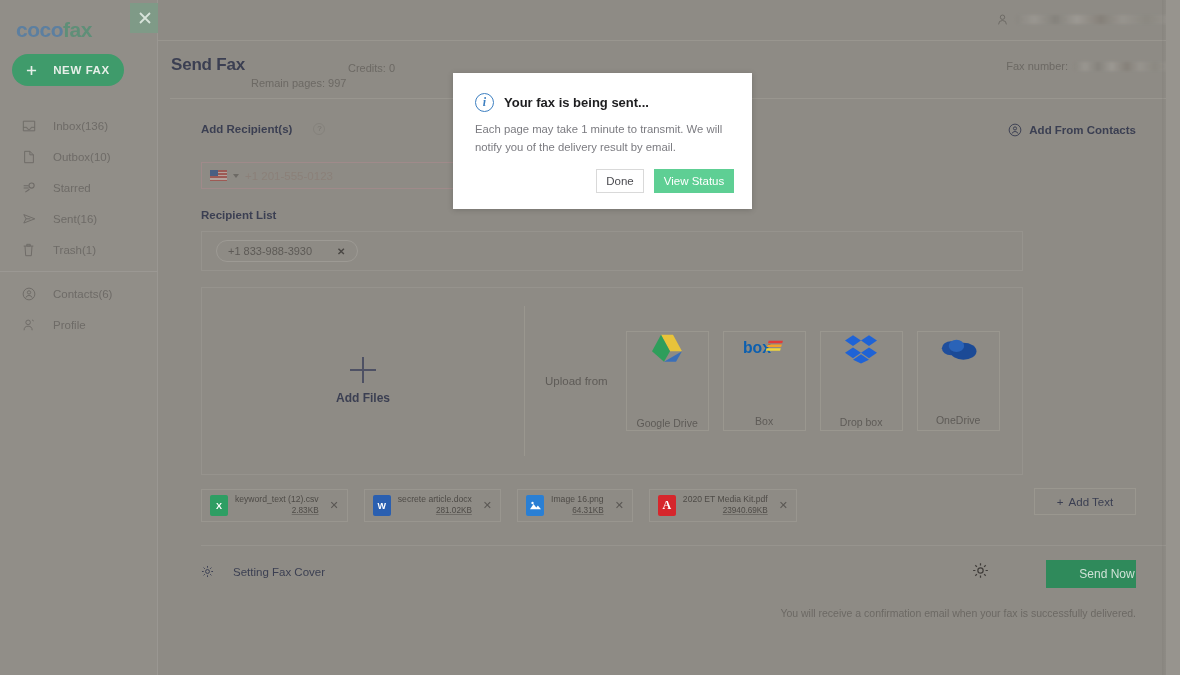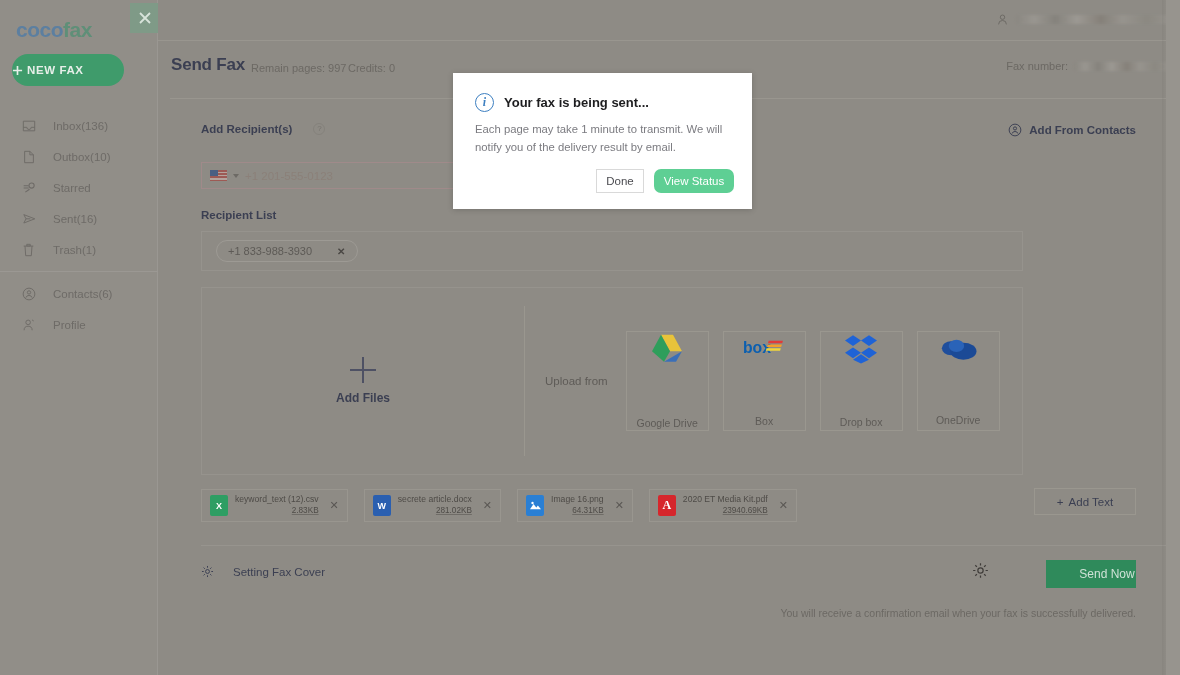--- a/index.html
+++ b/index.html
@@ -38,22 +38,22 @@
     cursor: pointer;
   }
   .sidebar-close svg { display: block; }
   .newfax-btn {
     position: absolute; left: 12px; top: 54px;
     width: 112px; height: 32px;
     background: #3f9b6b;
     border-radius: 16px;
     color: #e7efe9;
     font-size: 11.5px; font-weight: bold; letter-spacing: 0.6px;
-    display: flex; align-items: center; justify-content: flex-start;
-    gap: 4px;
+    display: flex; align-items: center; justify-content: center;
+    gap: 16px;
     cursor: pointer;
   }
   .nav { position: absolute; left: 0; top: 110px; width: 158px; }
   .nav-item {
     display: flex; align-items: center;
     height: 31px; padding-left: 22px;
     color: #6e6b67; font-size: 11.5px;
     cursor: pointer;
   }
   .nav-item .nav-ico {
@@ -94,21 +94,21 @@
   }
   .page-title {
     position: absolute; left: 13px; top: 14px;
     font-size: 17px; font-weight: bold; color: #3b3f52;
     letter-spacing: -0.2px;
   }
   .meta {
     position: absolute; top: 21px;
     font-size: 11px; color: #6c6964;
   }
-  .meta.remain { left: 93px; }
+  .meta.remain { left: 93px; margin-top: 15px; }
   .meta.credits { left: 190px; }
   .faxnum-wrap {
     position: absolute; right: 12px; top: 19px;
     display: flex; align-items: center; gap: 6px;
     font-size: 11px; color: #6c6964;
   }
   .head-divider {
     position: absolute; left: 170px; top: 98px;
     width: 998px; height: 1px; background: #99968f;
   }
@@ -328,21 +328,20 @@
     font-size: 11.5px; color: #4b4b50;
     display: flex; align-items: center; justify-content: center;
     cursor: pointer;
   }
   .btn-view {
     width: 80px; height: 24px;
     background: #5ecf94; color: #fff;
     font-size: 11.5px;
     display: flex; align-items: center; justify-content: center;
     cursor: pointer;
-    border-radius: 7px;
   }
 </style>
 </head>
 <body>
 
 <div id="app">
 
   <div id="sidebar">
     <div class="brand">
       <span class="c1">coco</span><span class="c2">fax</span>

